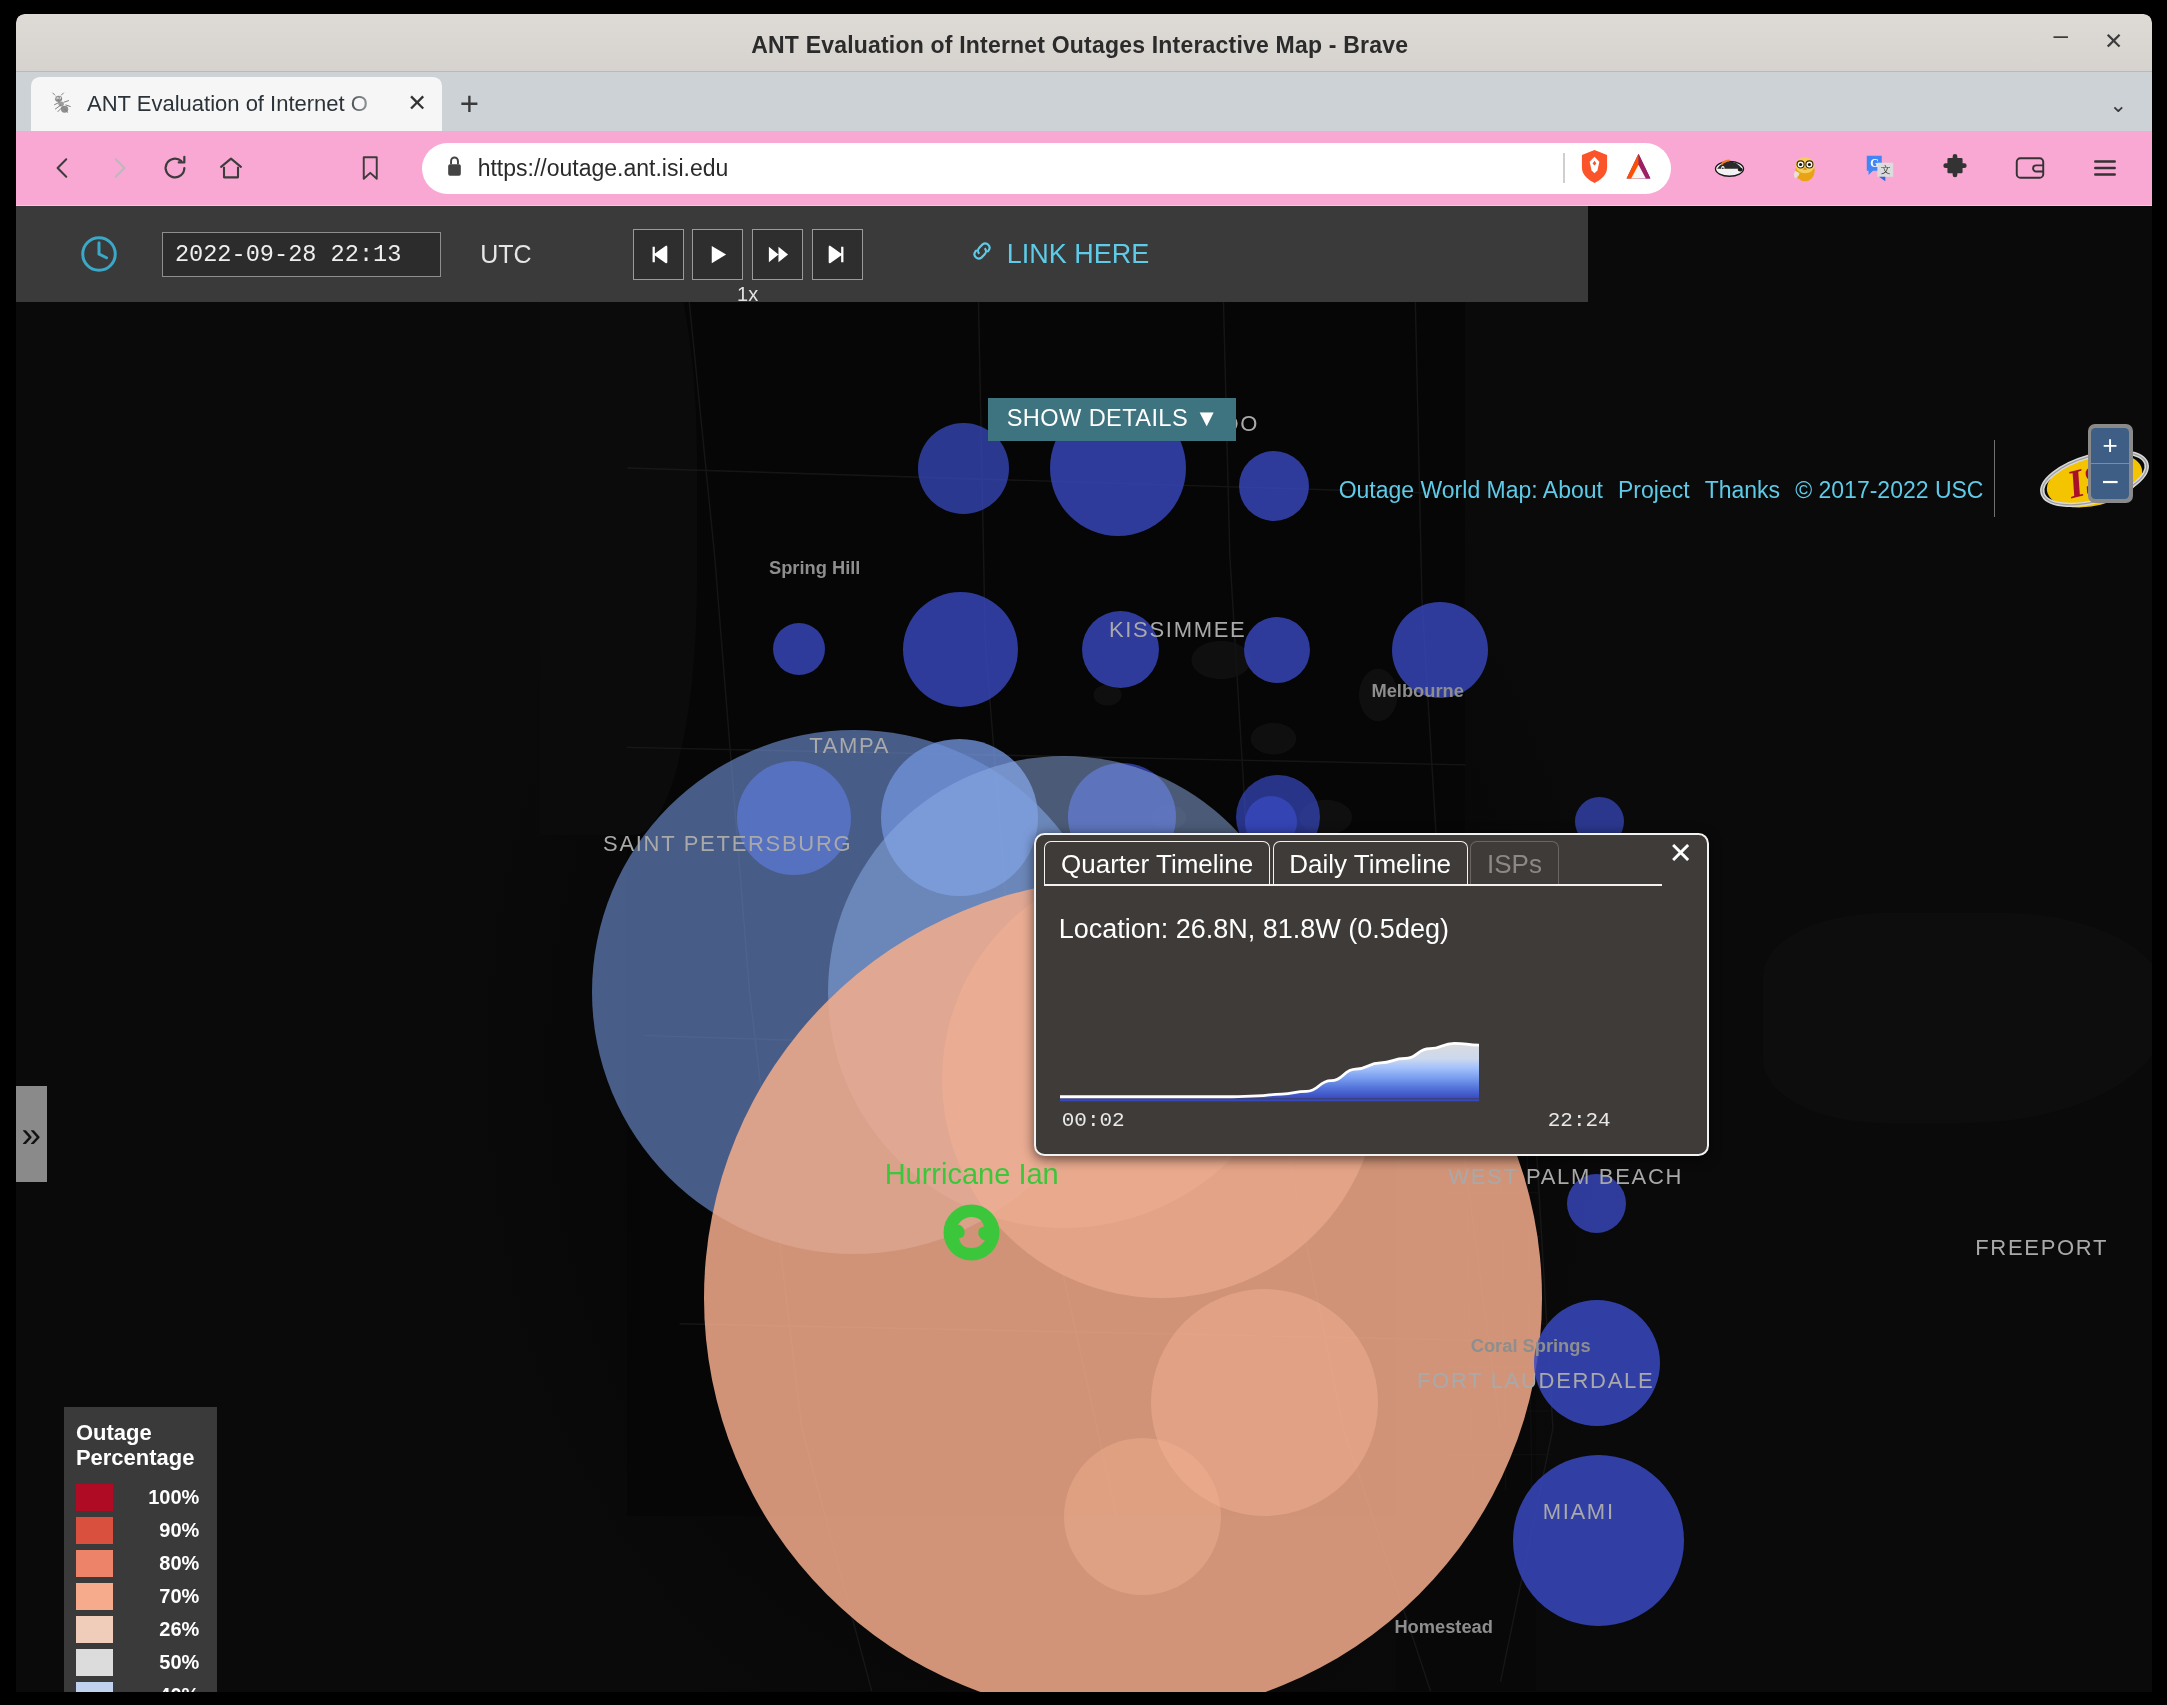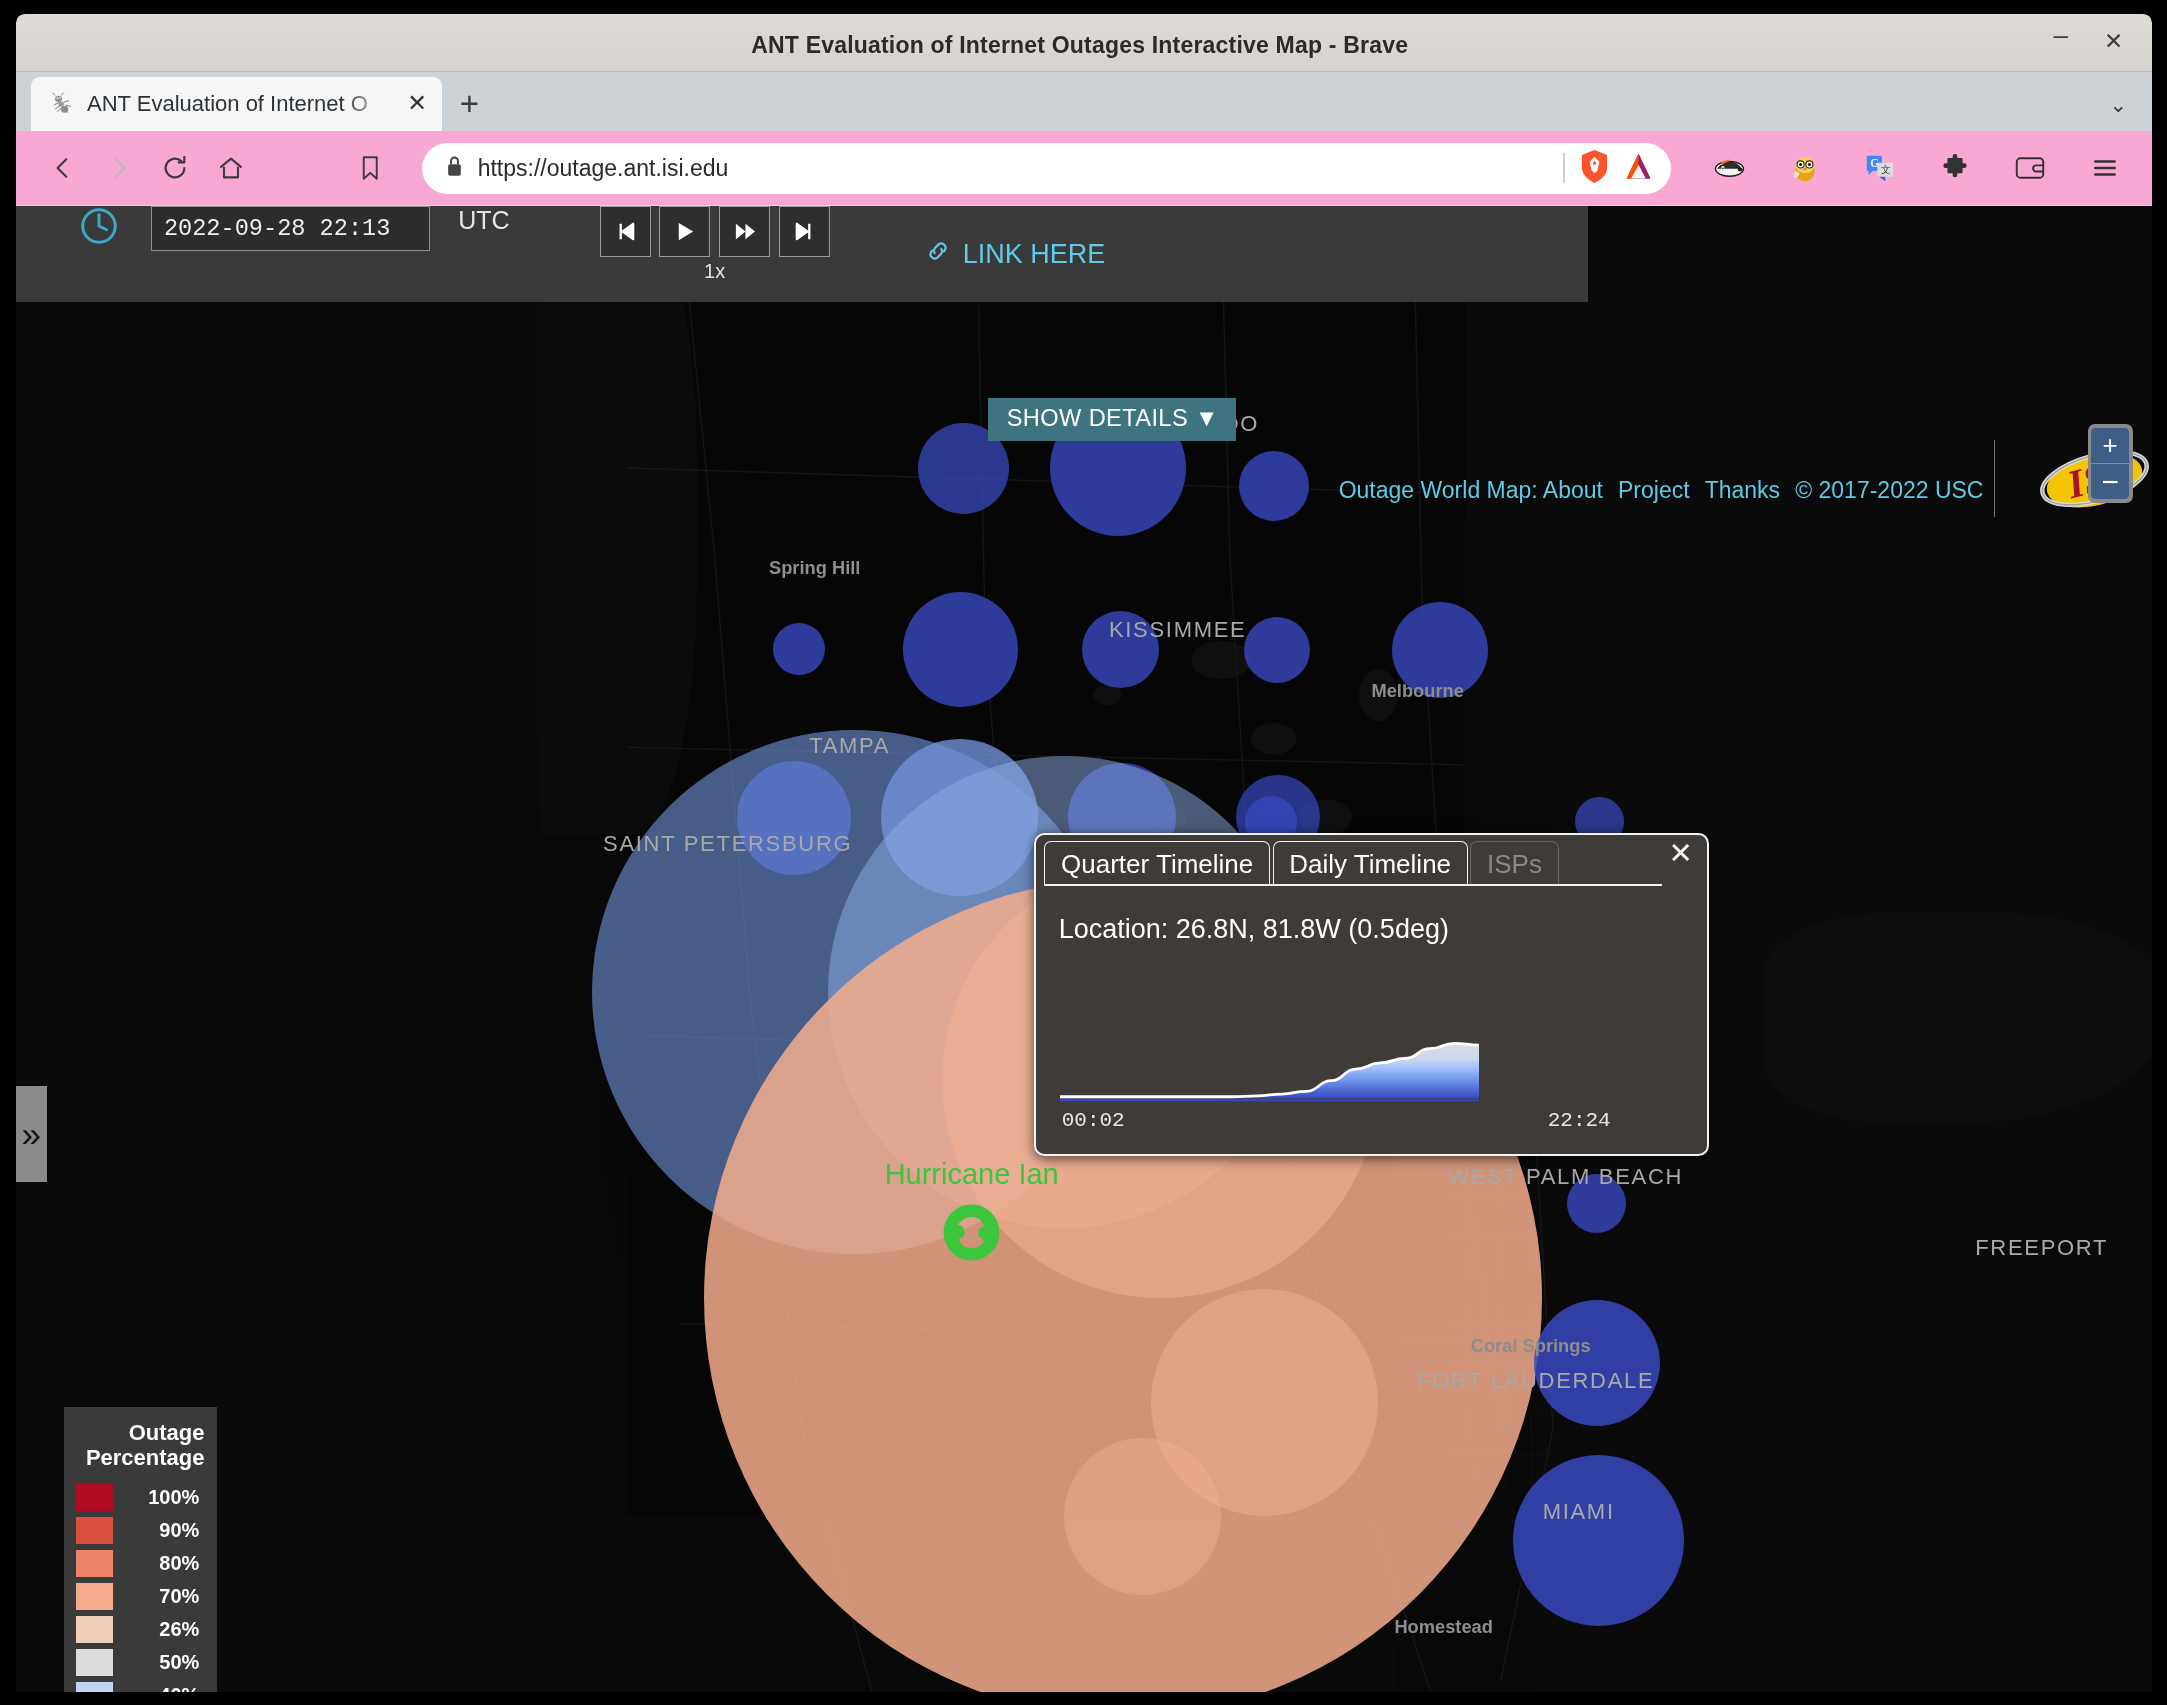--- a/index.html
+++ b/index.html
@@ -164,23 +164,23 @@
   #hurricane .hname {
     font-size: 29px; color: #3cc63c; margin-bottom: 5.2px;
   }
   #hurricane .hicon { display: inline-block; }
 
   
   #apptoolbar {
     position: absolute; left: 0; top: 0;
     width: 1572px; height: 96px;
     background: #3a3a3a;
-    display: flex; 
+    display: flex; align-items: center;
     padding-left: 63px;
-    gap: 4px;
+    gap: 15px;
     z-index: 30;
   }
   #apptoolbar::after {
     content: ""; position: absolute;
     left: 1572px; top: 0; width: 0; height: 96px;
   }
   .clock-icon { width: 40px; height: 40px; flex: 0 0 40px; }
   .datefield {
     margin-left: 28px;
     width: 279px; height: 45px;
@@ -282,21 +282,21 @@
   
   #legend {
     position: absolute; left: 48px; top: 1201px;
     width: 153px;
     background: #3a3a3a;
     padding: 14px 12.2px 12.2px 12.2px;
     z-index: 40;
   }
   #legend .ltitle {
     color: #fff; font-size: 22px; font-weight: bold;
-    text-align: right; line-height: 1.12; margin-bottom: 10.5px;
+    text-align: left; line-height: 1.12; margin-bottom: 10.5px;
   }
   .lrow {
     display: flex; align-items: center;
     height: 33px;
   }
   .lrow .swatch { width: 37px; height: 27px; flex: 0 0 37px; }
   .lrow .lval {
     flex: 1 1 auto; text-align: right;
     color: #fff; font-size: 20px; font-weight: bold;
     padding-right: 5.2px;

